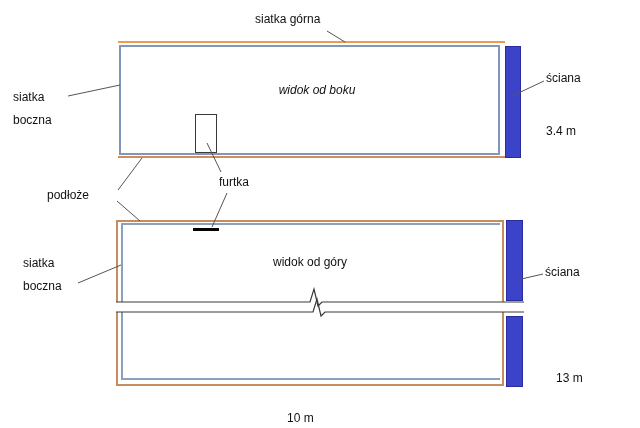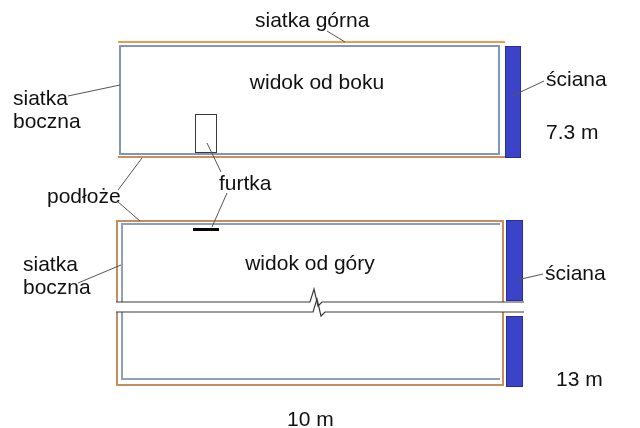--- a/index.html
+++ b/index.html
@@ -1,20 +1,20 @@
 <!DOCTYPE html>
 <html><head>
 <meta charset="utf-8">
 <style>
   html,body{margin:0;padding:0;background:#fff;}
   #stage{
     position:relative;width:640px;height:428px;background:#ffffff;
     font-family:"Liberation Sans", sans-serif;color:#111;overflow:hidden;
   }
-  .lbl{position:absolute;font-size:21px;line-height:23px;white-space:nowrap;}
+  .lbl{position:absolute;font-size:12px;line-height:23px;white-space:nowrap;}
   .ctr{text-align:center;}
   
   .net-top-line{position:absolute;left:118px;top:41px;width:387px;height:2px;background:#ED9C4F;}
   .side-rect{position:absolute;left:119px;top:45px;width:377px;height:106px;
              border:2px solid #8097B9;background:#fff;}
   .ground-line-top{position:absolute;left:118px;top:156px;width:387px;height:2px;background:#D08F5A;}
   .gate-rect{position:absolute;left:195px;top:114px;width:20px;height:37px;
              border:1px solid #3a3a3a;background:#fff;}
   .wall{position:absolute;background:#3B44C8;border:1px solid #2B2BA0;}
   .wall-side{left:505px;top:46px;width:14px;height:110px;}
@@ -35,21 +35,21 @@
 </head>
 <body>
 
 <div id="stage">
 
   <div class="net-top-line"></div>
   <div class="side-rect"></div>
   <div class="ground-line-top"></div>
   <div class="gate-rect"></div>
   <div class="wall wall-side"></div>
-  <div class="lbl ctr" style="left:119px;top:70px;width:396px;">widok od boku</div>
+  <div class="lbl ctr" style="left:119px;top:79px;width:396px;font-style:italic;">widok od boku</div>
 
   <div class="tv-top-tan"></div>
   <div class="tv-top-blue"></div>
   <div class="tv-bot-tan"></div>
   <div class="tv-bot-blue"></div>
   <div class="wall wall-top-upper"></div>
   <div class="wall wall-top-lower"></div>
   <div class="gate-line-top"></div>
   <div class="lbl ctr" style="left:116px;top:251px;width:388px;">widok od góry</div>
 
@@ -71,21 +71,21 @@
 
   <div class="lbl" style="left:255px;top:8px;">siatka górna</div>
 
   <div class="lbl" style="left:13px;top:86px;">
     <div>siatka</div>
     <div>boczna</div>
   </div>
 
   <div class="lbl" style="left:546px;top:67px;">ściana</div>
 
-  <div class="lbl" style="left:546px;top:120px;">7.3 m</div>
+  <div class="lbl" style="left:546px;top:120px;">3.4 m</div>
 
   <div class="lbl" style="left:47px;top:184px;">podłoże</div>
 
   <div class="lbl" style="left:219px;top:171px;">furtka</div>
 
   <div class="lbl" style="left:23px;top:252px;">
     <div>siatka</div>
     <div>boczna</div>
   </div>
 

